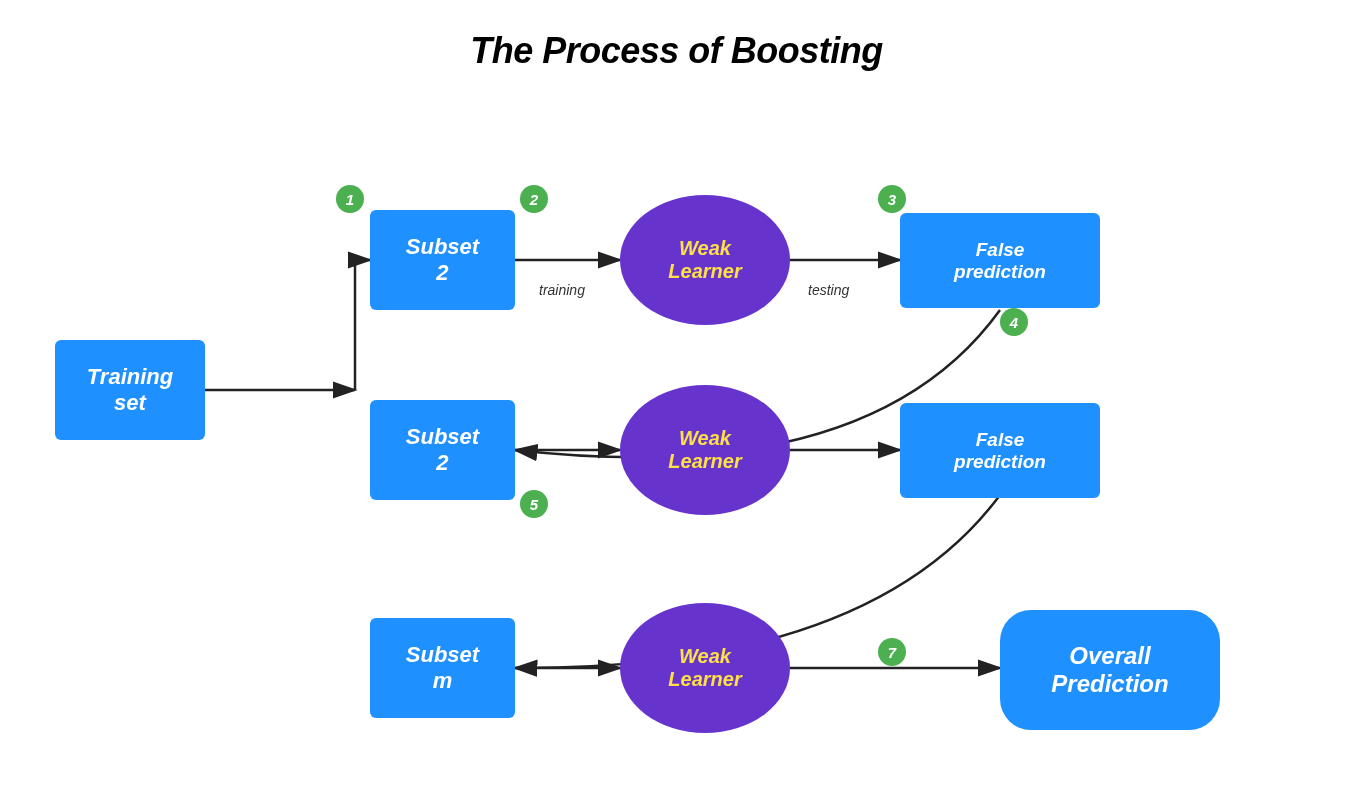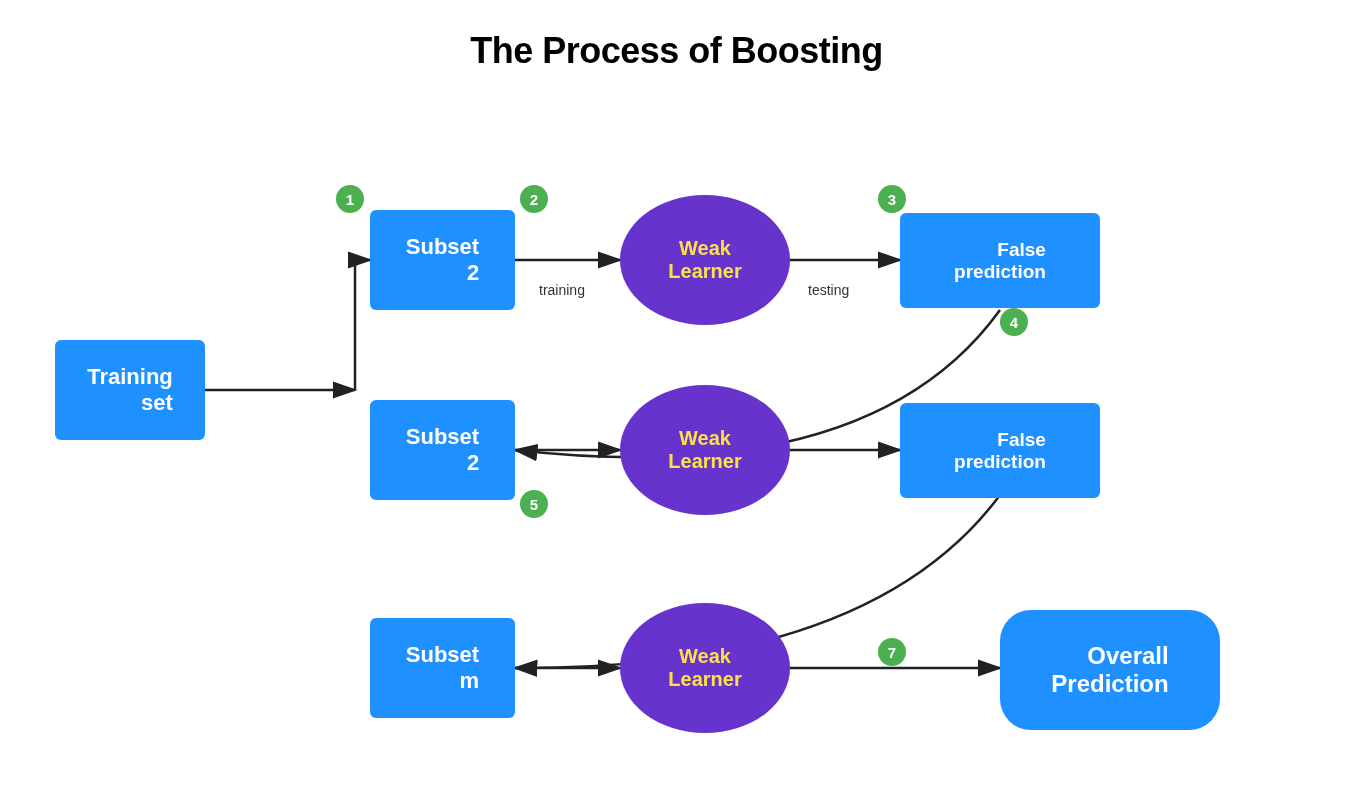--- a/index.html
+++ b/index.html
@@ -8,37 +8,38 @@
       font-family: Arial, sans-serif;
       width: 1353px;
       height: 794px;
       overflow: hidden;
       position: relative;
     }
     #diagram-container {
       width: 1353px;
       height: 662px;
       position: relative;
+      font-style: italic;
     }
     h1 {
       text-align: center;
       font-size: 36px;
       font-weight: 900;
       padding-top: 30px;
       letter-spacing: -0.5px;
     }
     .box-blue {
       background: #1e90ff;
       color: #fff;
       font-weight: 800;
       font-size: 20px;
       display: flex;
       align-items: center;
       justify-content: center;
-      text-align: right;
+      text-align: center;
       border-radius: 6px;
       position: absolute;
     }
     .circle-purple {
       background: #6633cc;
       color: #fde047;
       font-weight: 800;
       font-size: 18px;
       display: flex;
       align-items: center;

